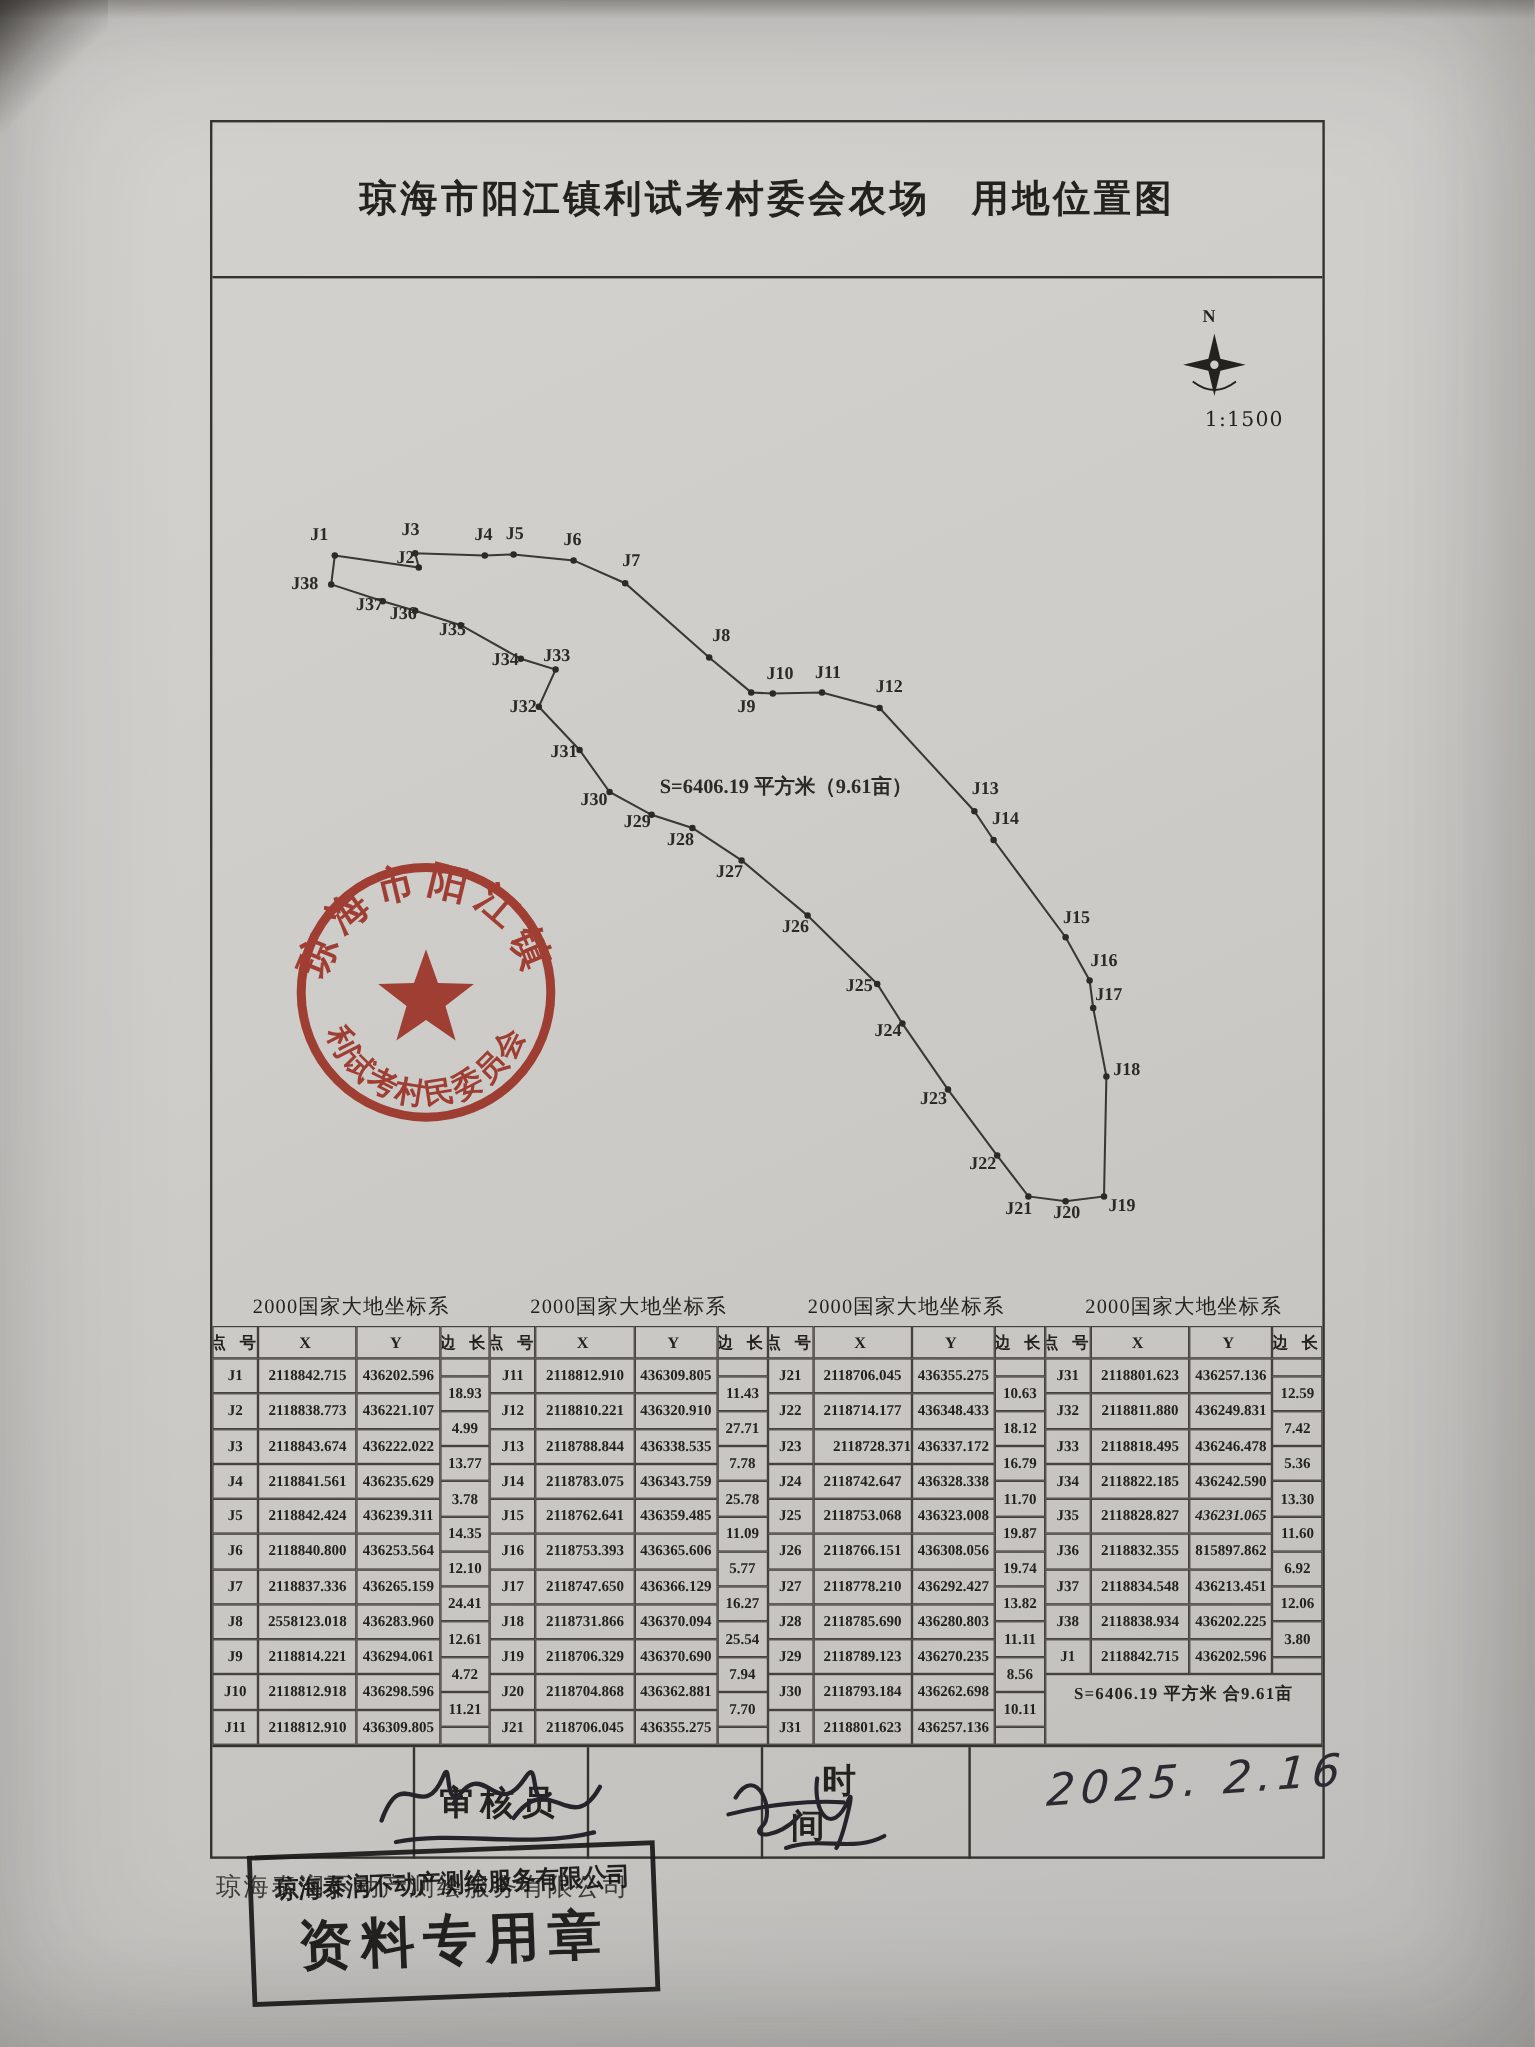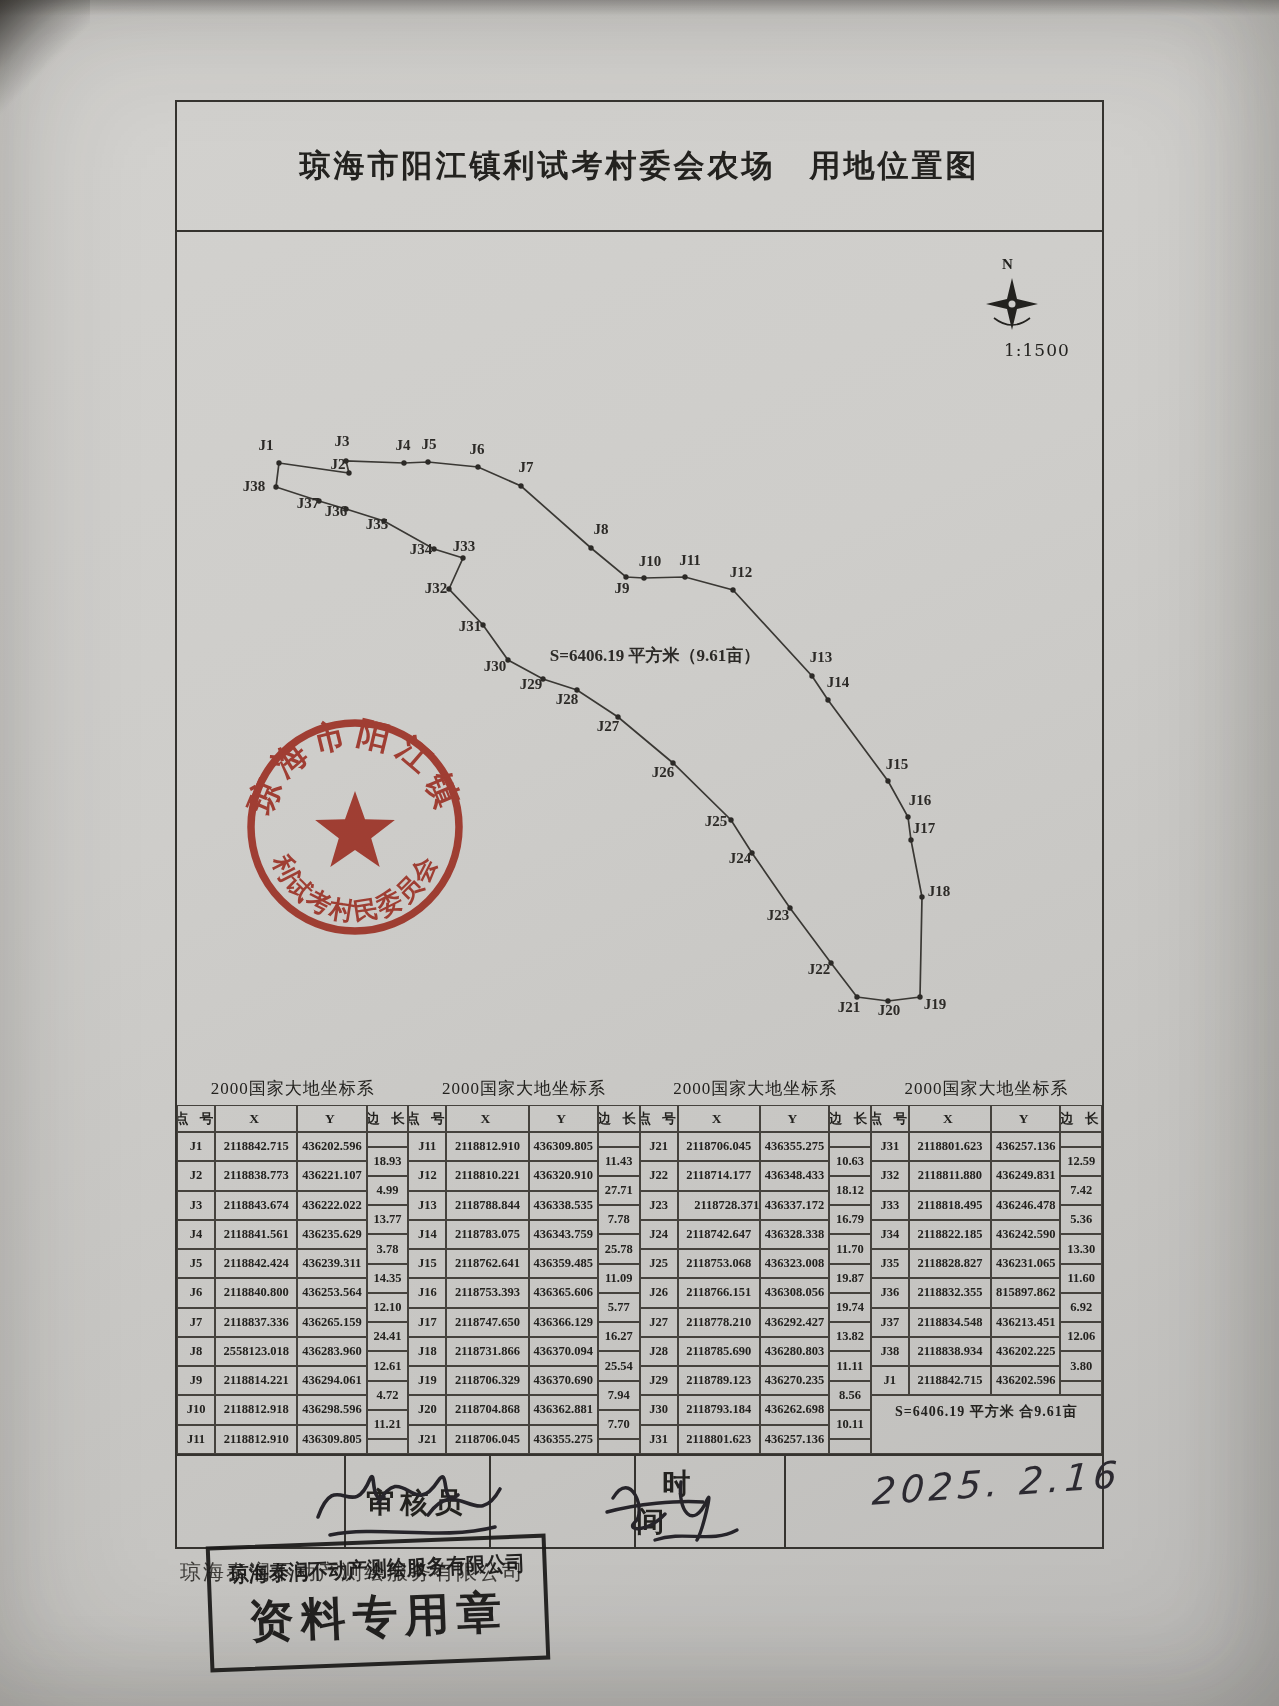--- a/index.html
+++ b/index.html
@@ -26,21 +26,21 @@
   .tables{position:absolute;left:0;top:1003px;width:100%;height:349px;display:flex;}
   .tgroup{flex:1;display:grid;grid-template-columns:16.5% 35.5% 30% 18%;grid-template-rows:27px repeat(22,14.64px);}
   .cell{border:1.4px solid #45423d;display:flex;align-items:center;justify-content:center;
         font-size:12.5px;font-weight:bold;font-family:"Liberation Serif",serif;overflow:hidden;white-space:nowrap;}
   .cell.hd{font-size:13.5px;letter-spacing:4px;}
   .cell.ft{font-size:14px;letter-spacing:1px;align-items:flex-start;padding-top:7px;border:1.4px solid #45423d;}
   .sigrow{position:absolute;left:0;top:1352px;width:100%;height:93px;border-top:2.5px solid #35332f;display:flex;}
   .sigcell{border-right:2.2px solid #35332f;display:flex;align-items:center;justify-content:center;
         font-size:28px;letter-spacing:6px;font-weight:bold;}
   .sigcell.last{border-right:none;}
-  .sigcell.gap{letter-spacing:26px;text-indent:26px;}
+  .sigcell.gap{letter-spacing:26px;text-indent:26px;margin-left:23px;}
   .handwriting{position:absolute;z-index:4;pointer-events:none;}
   .date-script{position:absolute;left:872px;top:1462px;z-index:4;font-size:37px;color:#2c2a31;
         font-family:"DejaVu Sans",sans-serif;font-style:italic;letter-spacing:5px;
         transform:rotate(-4deg) skewX(-8deg);}
   .company-line{position:absolute;left:180px;top:1558px;z-index:2;font-size:21px;letter-spacing:2px;color:#3e3c39;}
   .black-stamp{position:absolute;left:208px;top:1540px;width:332px;height:118px;z-index:5;
         border:4.5px solid #1b1a19;transform:rotate(-2.2deg);display:flex;flex-direction:column;
         align-items:center;justify-content:center;color:#161514;opacity:.93;}
   .black-stamp .l1{font-size:21px;font-weight:bold;white-space:nowrap;transform:scaleX(.94);margin-top:-4px;}
   .black-stamp .l2{font-size:45px;font-weight:bold;letter-spacing:7px;margin-top:4px;}
@@ -230,21 +230,21 @@
           <div class="cell" style="grid-area: 4 / 2 / 6;">2118811.880</div>
           <div class="cell" style="grid-area: 4 / 3 / 6;">436249.831</div>
           <div class="cell" style="grid-area: 6 / 1 / 8;">J33</div>
           <div class="cell" style="grid-area: 6 / 2 / 8;">2118818.495</div>
           <div class="cell" style="grid-area: 6 / 3 / 8;">436246.478</div>
           <div class="cell" style="grid-area: 8 / 1 / 10;">J34</div>
           <div class="cell" style="grid-area: 8 / 2 / 10;">2118822.185</div>
           <div class="cell" style="grid-area: 8 / 3 / 10;">436242.590</div>
           <div class="cell" style="grid-area: 10 / 1 / 12;">J35</div>
           <div class="cell" style="grid-area: 10 / 2 / 12;">2118828.827</div>
-          <div class="cell" style="grid-area: 10 / 3 / 12;">436231.065</div>
+          <div class="cell" style="grid-area: 10 / 3 / 12; font-style: italic;">436231.065</div>
           <div class="cell" style="grid-area: 12 / 1 / 14;">J36</div>
           <div class="cell" style="grid-area: 12 / 2 / 14;">2118832.355</div>
           <div class="cell" style="grid-area: 12 / 3 / 14;">815897.862</div>
           <div class="cell" style="grid-area: 14 / 1 / 16;">J37</div>
           <div class="cell" style="grid-area: 14 / 2 / 16;">2118834.548</div>
           <div class="cell" style="grid-area: 14 / 3 / 16;">436213.451</div>
           <div class="cell" style="grid-area: 16 / 1 / 18;">J38</div>
           <div class="cell" style="grid-area: 16 / 2 / 18;">2118838.934</div>
           <div class="cell" style="grid-area: 16 / 3 / 18;">436202.225</div>
           <div class="cell" style="grid-area: 18 / 1 / 20;">J1</div>

